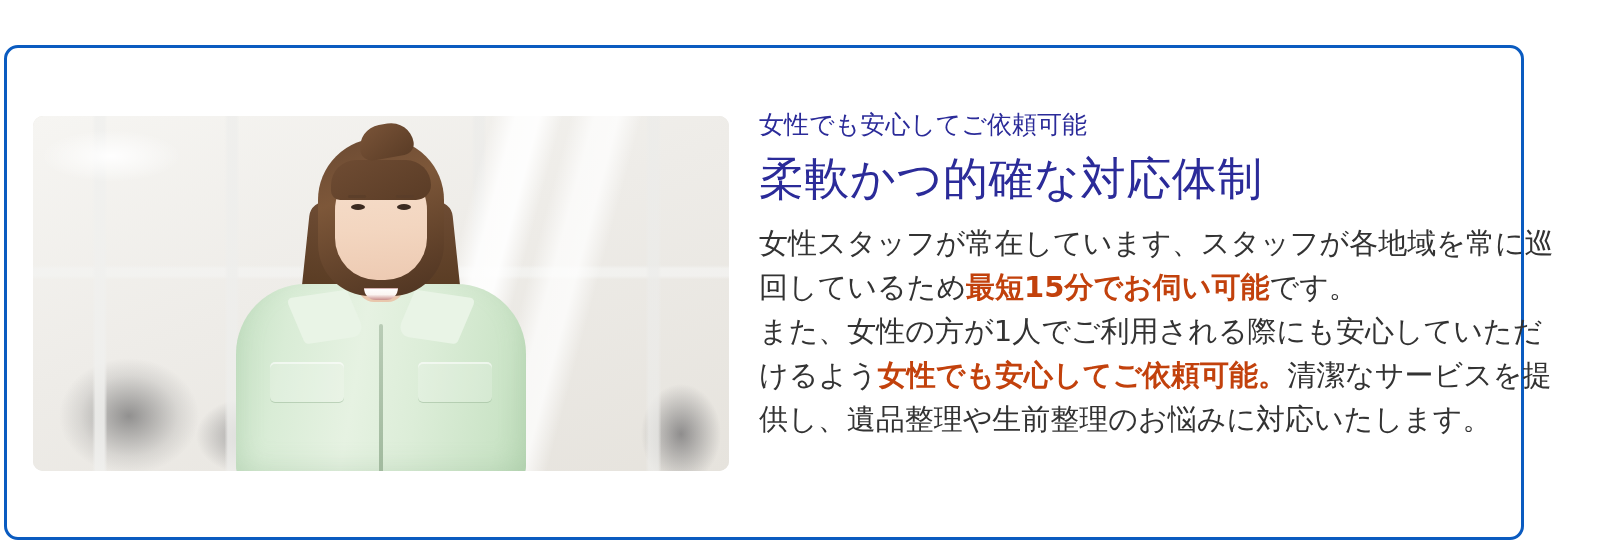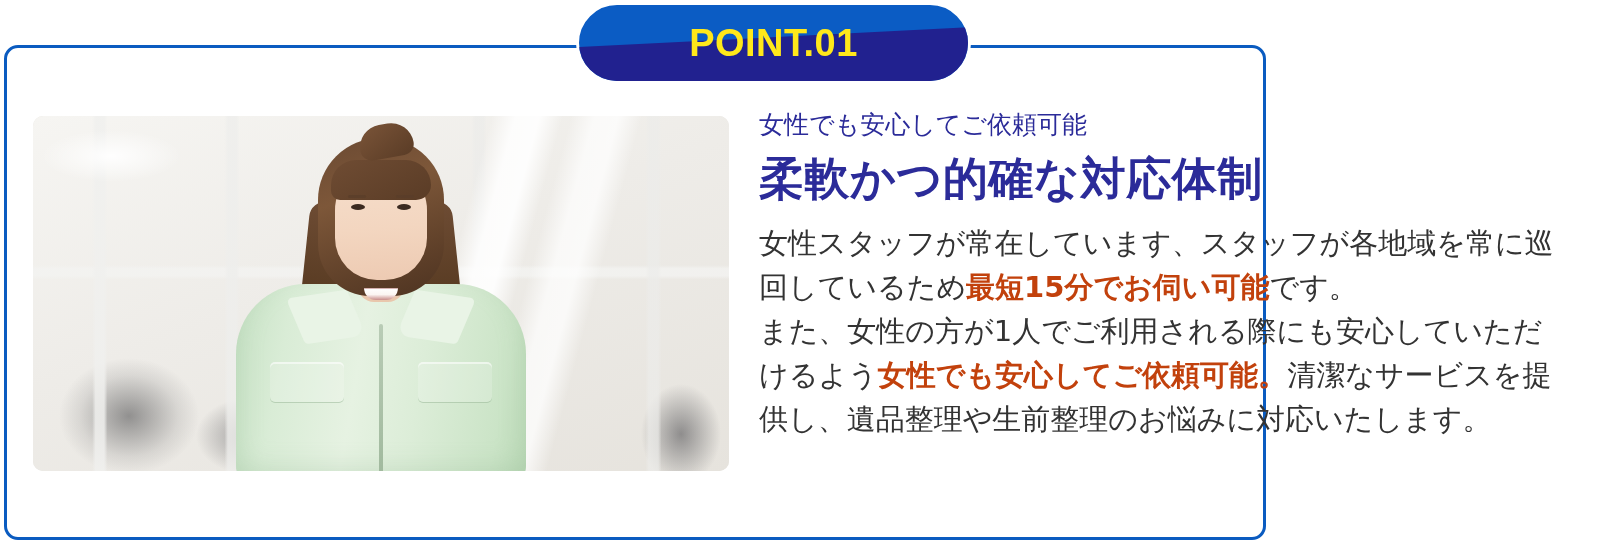--- a/index.html
+++ b/index.html
@@ -20,21 +20,21 @@
     width: 1600px;
     height: 550px;
     background: #ffffff;
   }
 
   
   .point-card {
     position: absolute;
     left: 4px;
     top: 45px;
-    width: 1262px;
+    width: 1520px;
     height: 495px;
     box-sizing: border-box;
     border: 3px solid #0A5BC0;
     border-radius: 14px;
     background: #ffffff;
   }
 
   
   .badge {
     position: absolute;
@@ -257,21 +257,21 @@
   .eyebrow {
     color: #2B2B99;
     font-size: 25px;
     line-height: 1.2;
     margin: 0 0 12px 0;
     font-family: "DejaVu Sans", "Liberation Sans", sans-serif;
   }
   .headline {
     color: #2B2B99;
     font-size: 45px;
-    font-weight: bold;
+    font-weight: normal;
     line-height: 1.18;
     margin: 0 0 16px 0;
     letter-spacing: 0.5px;
     font-family: "DejaVu Sans", "Liberation Sans", sans-serif;
   }
   .body-copy {
     color: #333333;
     font-size: 29px;
     line-height: 1.52;
     margin: 0;
@@ -314,18 +314,14 @@
     </div>
 
     <div class="text-col">
       <p class="eyebrow">女性でも安心してご依頼可能</p>
       <h2 class="headline">柔軟かつ的確な対応体制</h2>
       <p class="body-copy"><span>女性スタッフが常在しています、スタッフが各地域を常に巡回しているため</span><span class="hl">最短15分でお伺い可能</span><span>です。</span><br><span>また、女性の方が1人でご利用される際にも安心していただけるよう</span><span class="hl">女性でも安心してご依頼可能。</span><span>清潔なサービスを提供し、遺品整理や生前整理のお悩みに対応いたします。</span></p>
     </div>
 
   </div>
 
-  <div class="badge">
-    <div class="badge-dark"></div>
-    <div class="badge-label">POINT.01</div>
-  </div>
 
 </div>
 
 </body></html>

